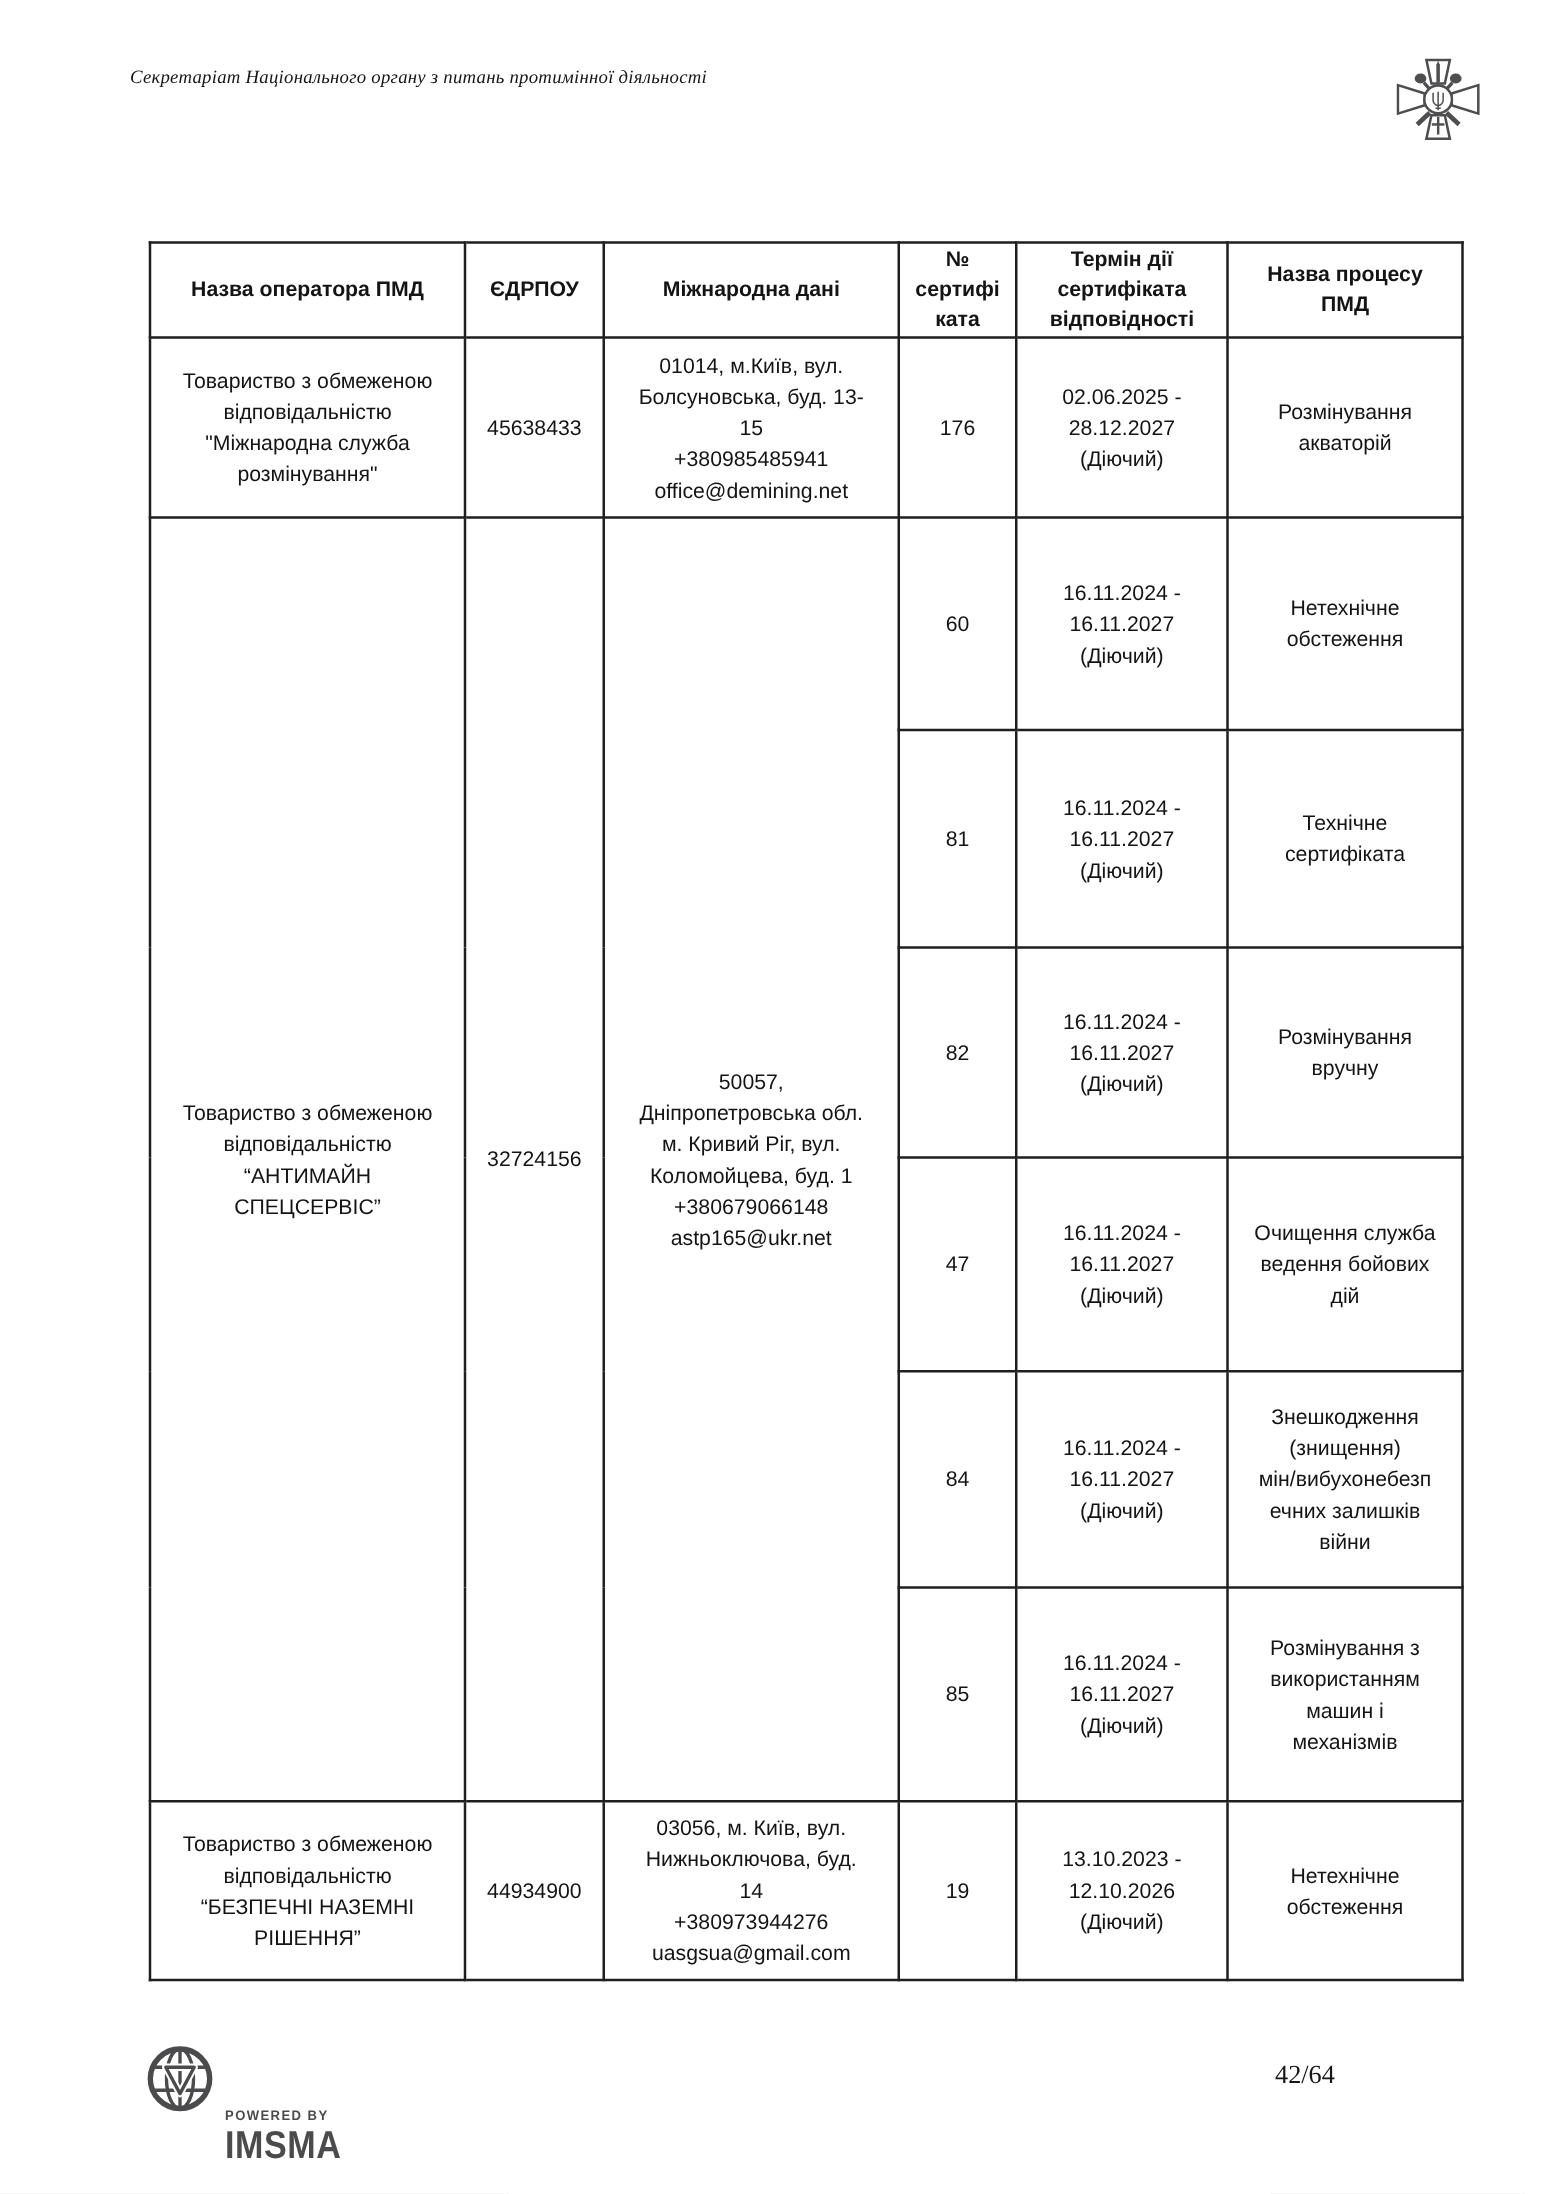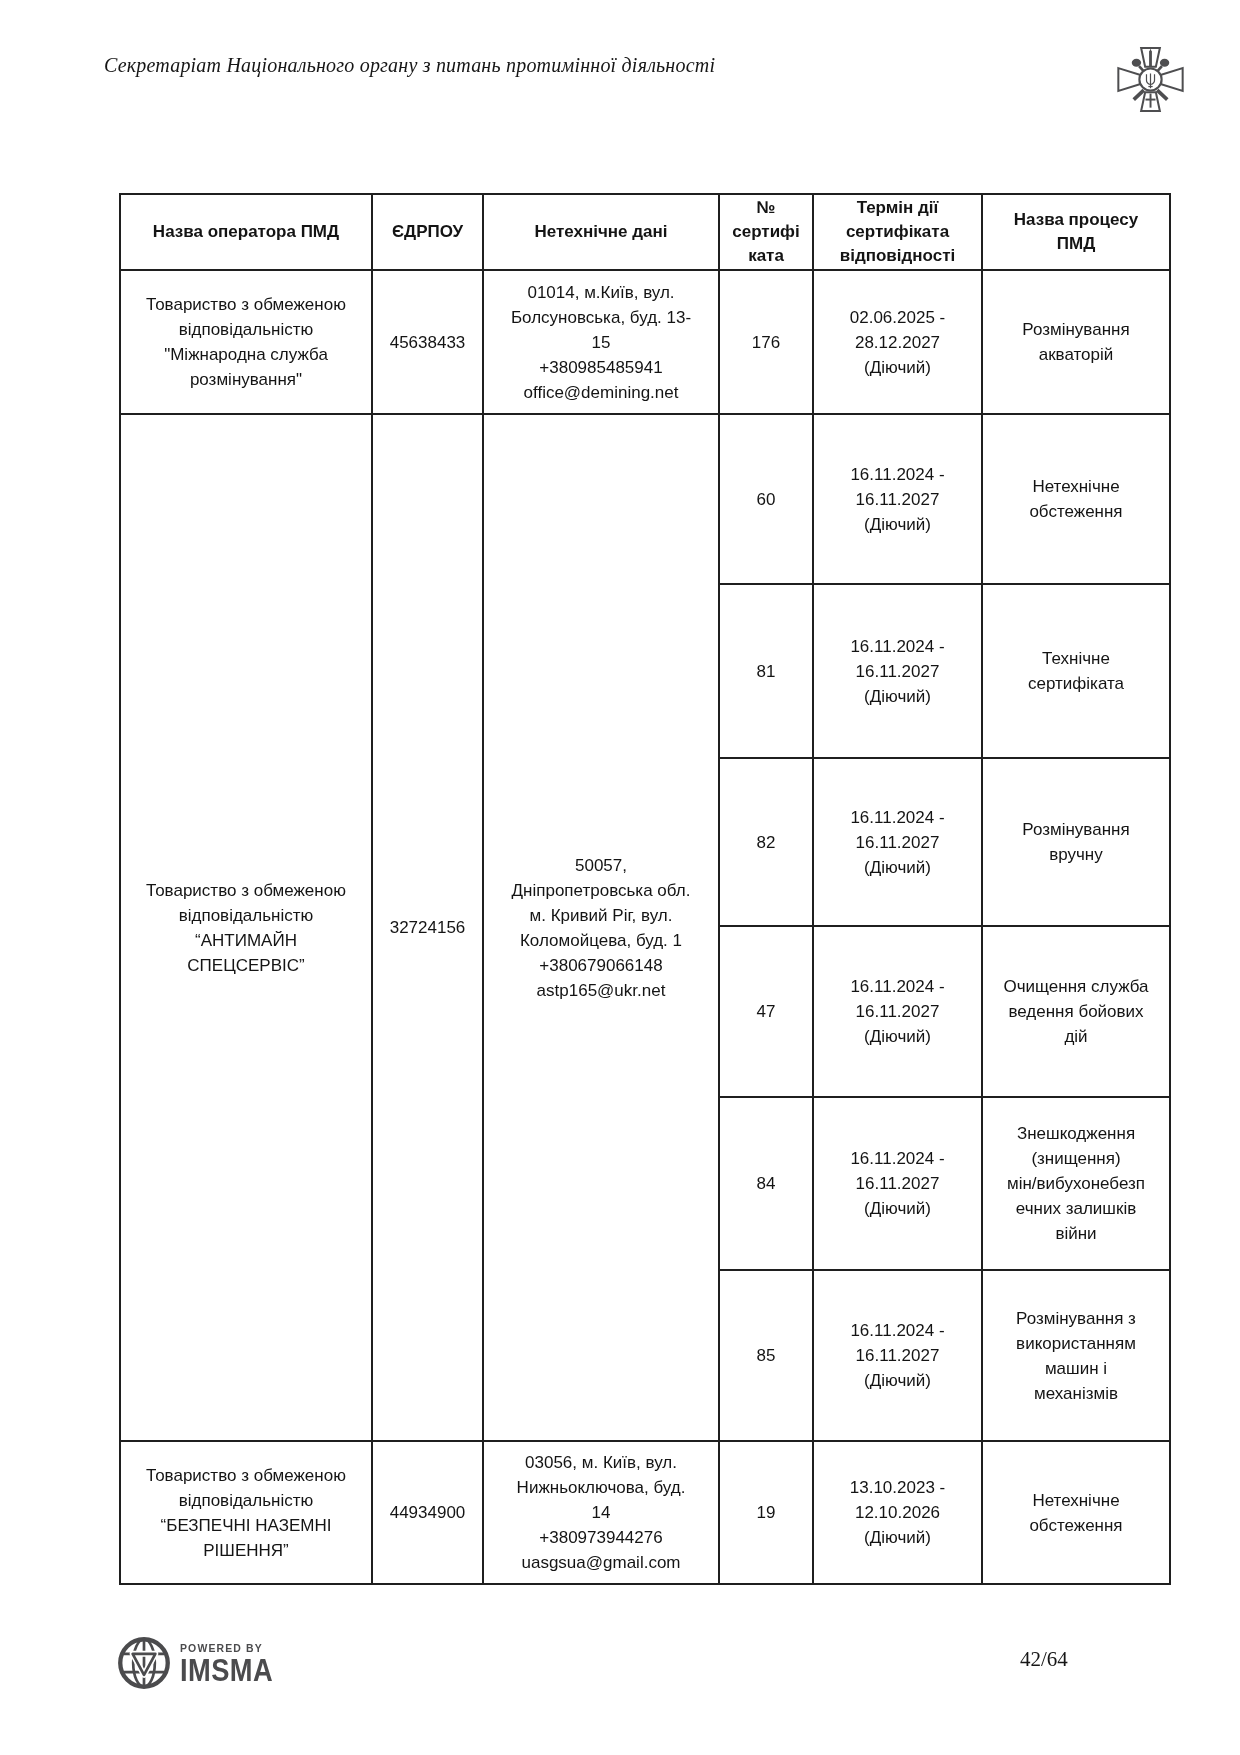--- a/index.html
+++ b/index.html
@@ -10,21 +10,21 @@
     background:#ffffff;
     font-family:"Liberation Sans", sans-serif;
     color:#111111;
     overflow:hidden;
   }
   .doc-title {
     position:absolute;
     left:104px; top:54px;
     font-family:"Liberation Serif", serif;
     font-style:italic;
-    font-size:20px;
+    font-size:15px;
     letter-spacing:0.2px;
     color:#161616;
     white-space:nowrap;
   }
   .emblem {
     position:absolute;
     left:1117px; top:46px;
     width:67px; height:67px;
   }
   table.cert-table {
@@ -50,21 +50,21 @@
     line-height:24px;
   }
   .footer-logo {
     position:absolute;
     left:117px; top:1634px;
     display:flex;
     align-items:flex-start;
     color:#4b4b4d;
   }
   .globe { width:54px; height:58px; }
-  .imsma-text { margin-left:9px; padding-top:9px; }
+  .imsma-text { margin-left:9px; padding-top:9px;margin-top:45px; }
   .powered {
     font-size:11px;
     font-weight:bold;
     letter-spacing:1.2px;
     line-height:11px;
     transform:scaleX(0.95);
     transform-origin:left top;
     white-space:nowrap;
   }
   .brand {
@@ -130,21 +130,21 @@
         <col style="width:111px">
         <col style="width:236px">
       <col style="width:94px">
         <col style="width:169px">
         <col style="width:188px">
     </colgroup>
     <thead>
       <tr style="height:75px">
         <th>Назва оператора ПМД</th>
         <th>ЄДРПОУ</th>
-        <th>Нетехнічне дані</th>
+        <th>Міжнародна дані</th>
         <th>№
 сертифі
 ката</th>
         <th>Термін дії
 сертифіката
 відповідності</th>
         <th>Назва процесу
 ПМД</th>
       </tr>
     </thead>

